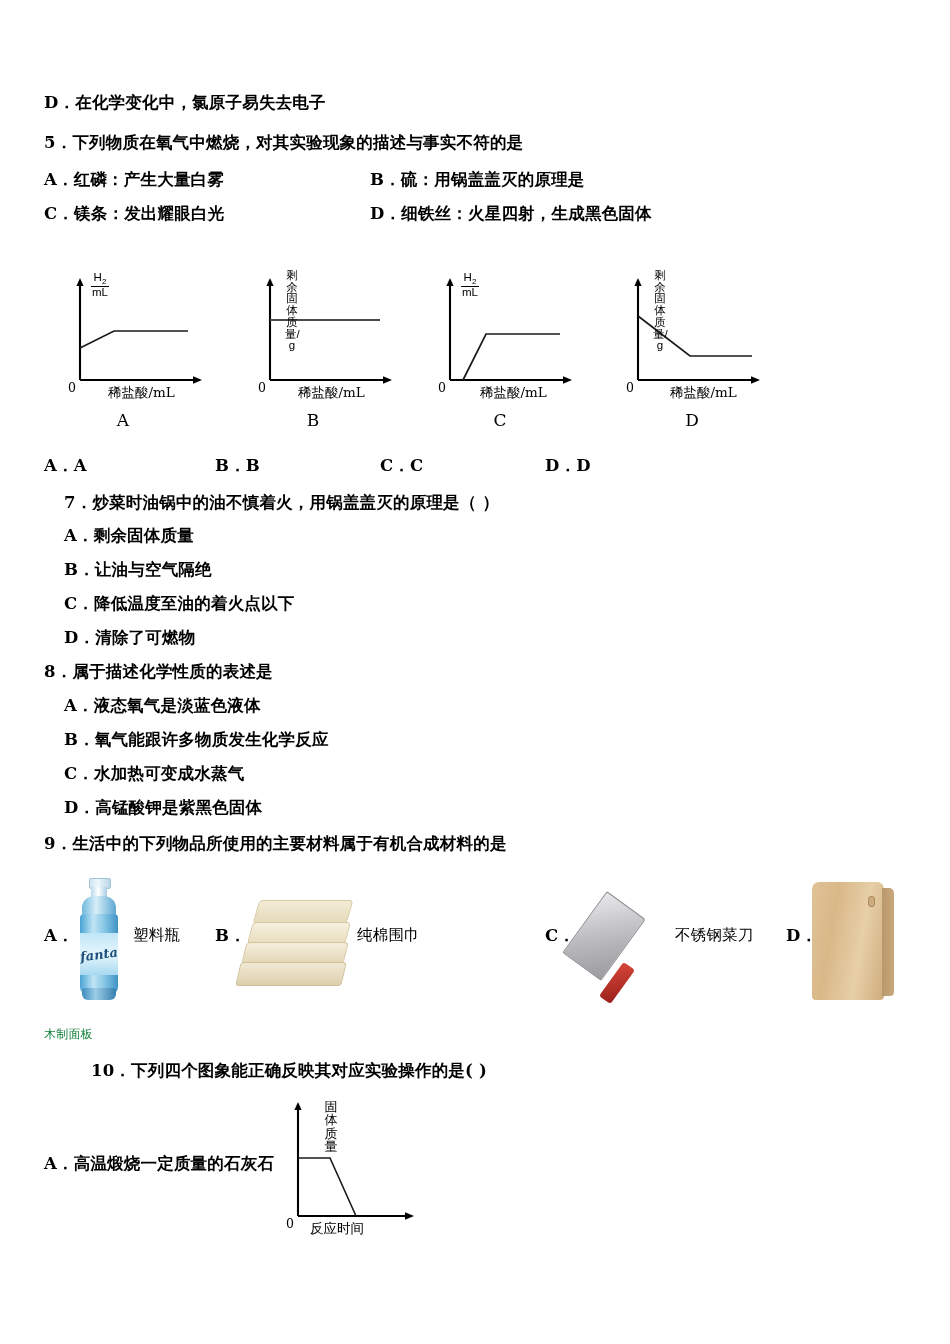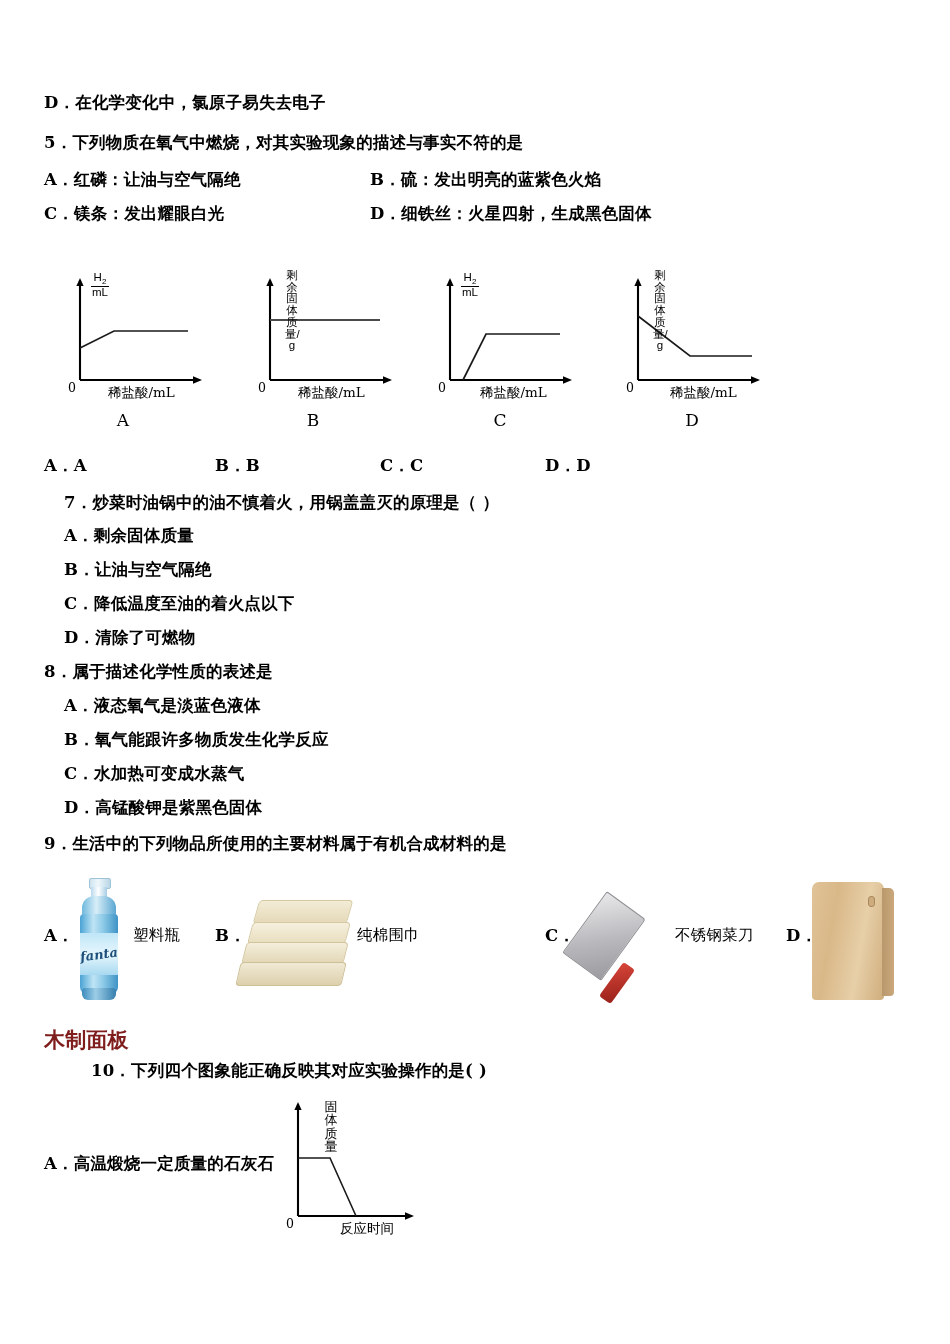--- a/index.html
+++ b/index.html
@@ -157,24 +157,24 @@
 
   <div class="line" style="left:44px; top:92px;">
     <span class="opt-letter">D．</span><span>在化学变化中，氯原子易失去电子</span>
   </div>
 
   <div class="line" style="left:44px; top:132px;">
     <span>5．</span><span>下列物质在氧气中燃烧，对其实验现象的描述与事实不符的是</span>
   </div>
 
   <div class="line" style="left:44px; top:169px;">
-    <span class="opt-letter">A．</span><span>红磷：让油与空气隔绝</span>
+    <span class="opt-letter">A．</span><span>红磷：产生大量白雾</span>
   </div>
   <div class="line" style="left:370px; top:169px;">
-    <span class="opt-letter">B．</span><span>硫：发出明亮的蓝紫色火焰</span>
+    <span class="opt-letter">B．</span><span>硫：用锅盖盖灭的原理是</span>
   </div>
   <div class="line" style="left:44px; top:203px;">
     <span class="opt-letter">C．</span><span>镁条：发出耀眼白光</span>
   </div>
   <div class="line" style="left:370px; top:203px;">
     <span class="opt-letter">D．</span><span>细铁丝：火星四射，生成黑色固体</span>
   </div>
 
 
   <div class="chart" style="left:58px; top:276px;">
@@ -320,36 +320,36 @@
     <div class="handle" style="left:38px; top:72px; width:14px; height:42px; transform:rotate(36deg);"></div>
   </div>
   <div class="line" style="left:675px; top:925px; font-weight:normal; font-size:15.5px;">不锈钢菜刀</div>
 
   <div class="line" style="left:786px; top:925px;">D．</div>
   <div class="prod" style="left:812px; top:882px; width:94px; height:122px;">
     <div class="board-face" style="left:0px; top:0px; width:72px; height:118px;"></div>
     <div class="board-side" style="left:70px; top:6px; width:12px; height:108px;"></div>
     <div class="board-hole" style="left:56px; top:14px; background:#cdab7c;"></div>
   </div>
-  <div class="line" style="left:44px; top:1026px; font-weight:bold; font-size:21px; color:#7f1d1d; font-family:'DejaVu Sans','Liberation Sans',sans-serif;">木制面板</div>
+  <div class="line" style="left:44px; top:1026px; font-weight:normal; font-size:12px; color:#15803d; font-family:'DejaVu Sans','Liberation Sans',sans-serif;">木制面板</div>
 
   <div class="line" style="left:44px; top:1060px;margin-left:47px;">
     <span>10．</span><span>下列四个图象能正确反映其对应实验操作的是( )</span>
   </div>
 
   <div class="line" style="left:44px; top:1153px;">
     <span class="opt-letter">A．</span><span>高温煅烧一定质量的石灰石</span>
   </div>
 
   <div class="chart" style="left:268px; top:1100px;">
     <svg width="170" height="140" viewBox="0 0 170 140">
       <line x1="30" y1="6" x2="30" y2="116" stroke="#000" stroke-width="2.1"></line>
       <polygon points="30,2 26.4,10 33.6,10" fill="#000"></polygon>
       <line x1="30" y1="116" x2="140" y2="116" stroke="#000" stroke-width="2.1"></line>
       <polygon points="146,116 137,112.2 137,119.8" fill="#000"></polygon>
       <polyline points="30,58 62,58 88,116" fill="none" stroke="#1a1a1a" stroke-width="1.6"></polyline>
     </svg>
     <div class="axis-ylabel vert" style="left:8px; top:0px; font-size:13px; width:16px;">固体质量</div>
     <div class="axis-origin" style="left:18px; top:116px;">0</div>
-    <div class="axis-xlabel" style="left:72px; top:120px;text-align:right;">反应时间</div>
+    <div class="axis-xlabel" style="left:42px; top:120px;text-align:right;">反应时间</div>
   </div>
 
 </div>
 
 </body></html>

